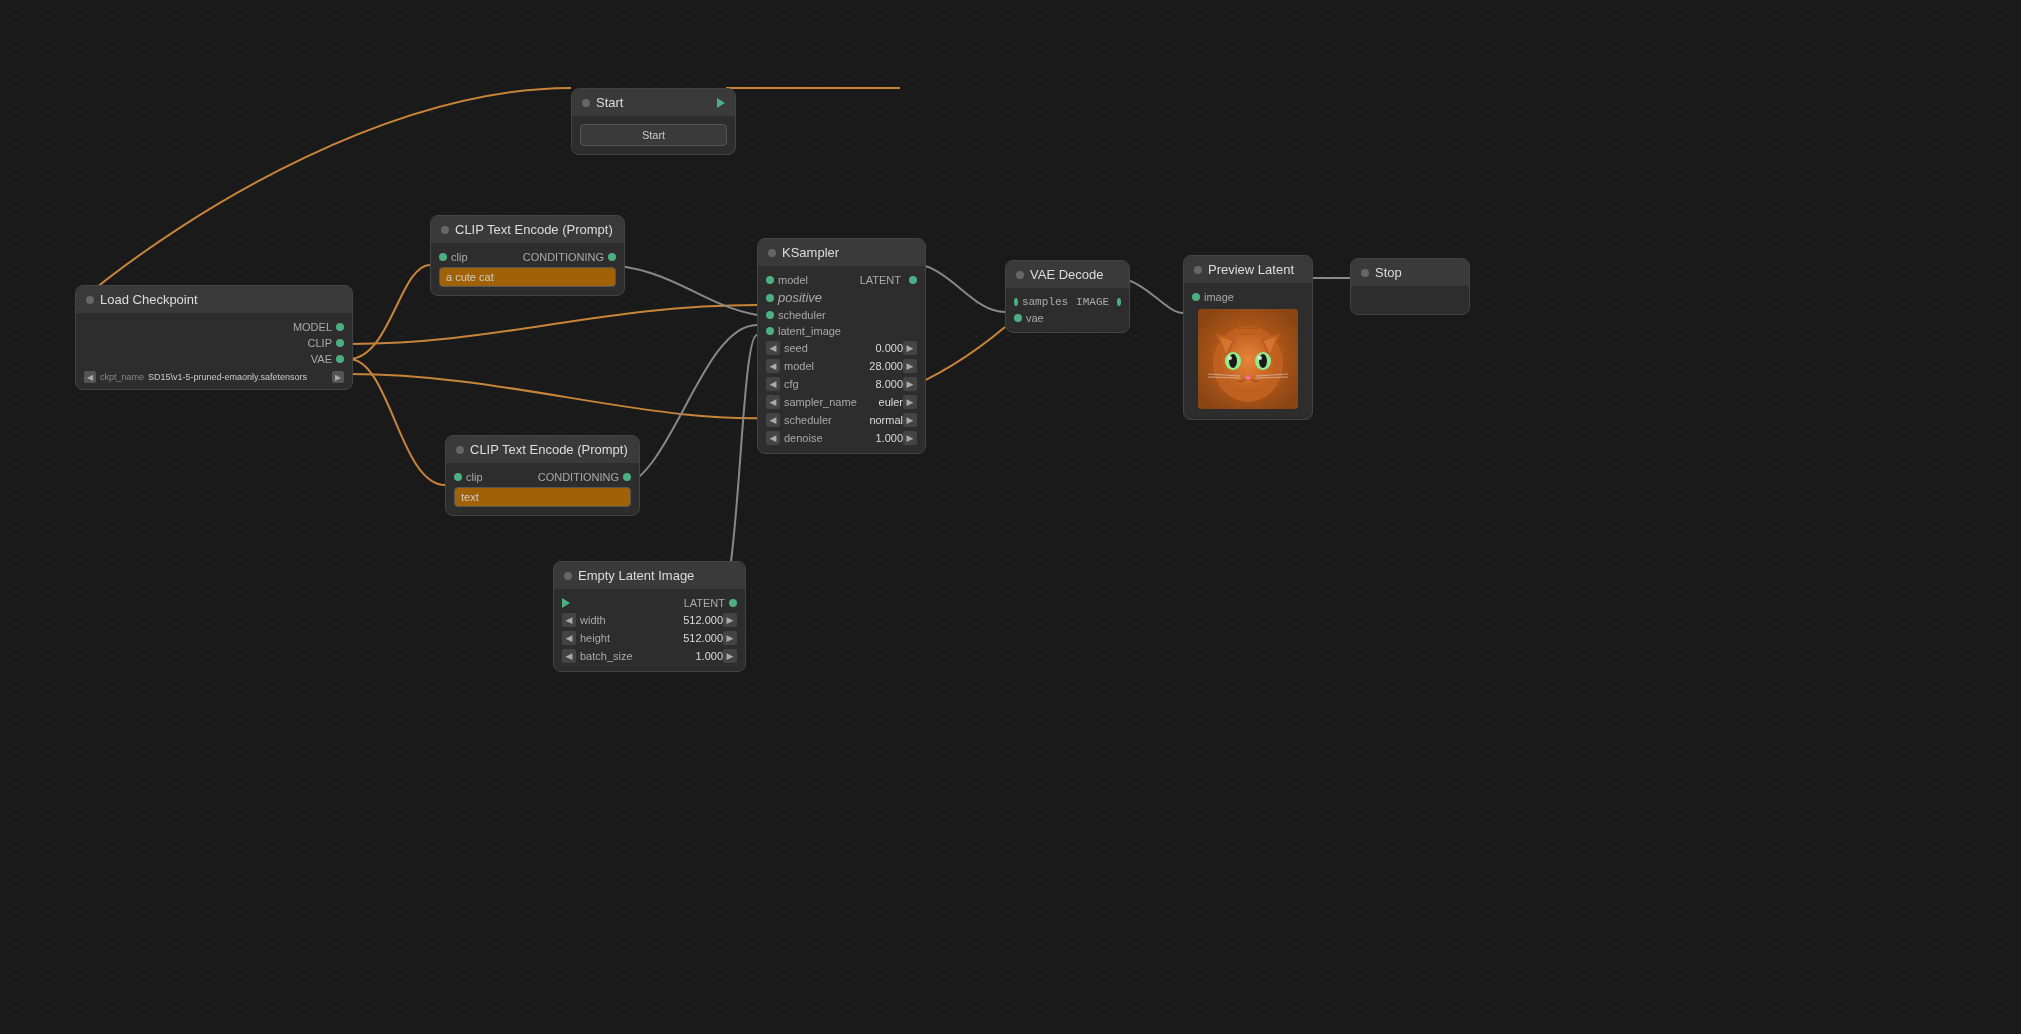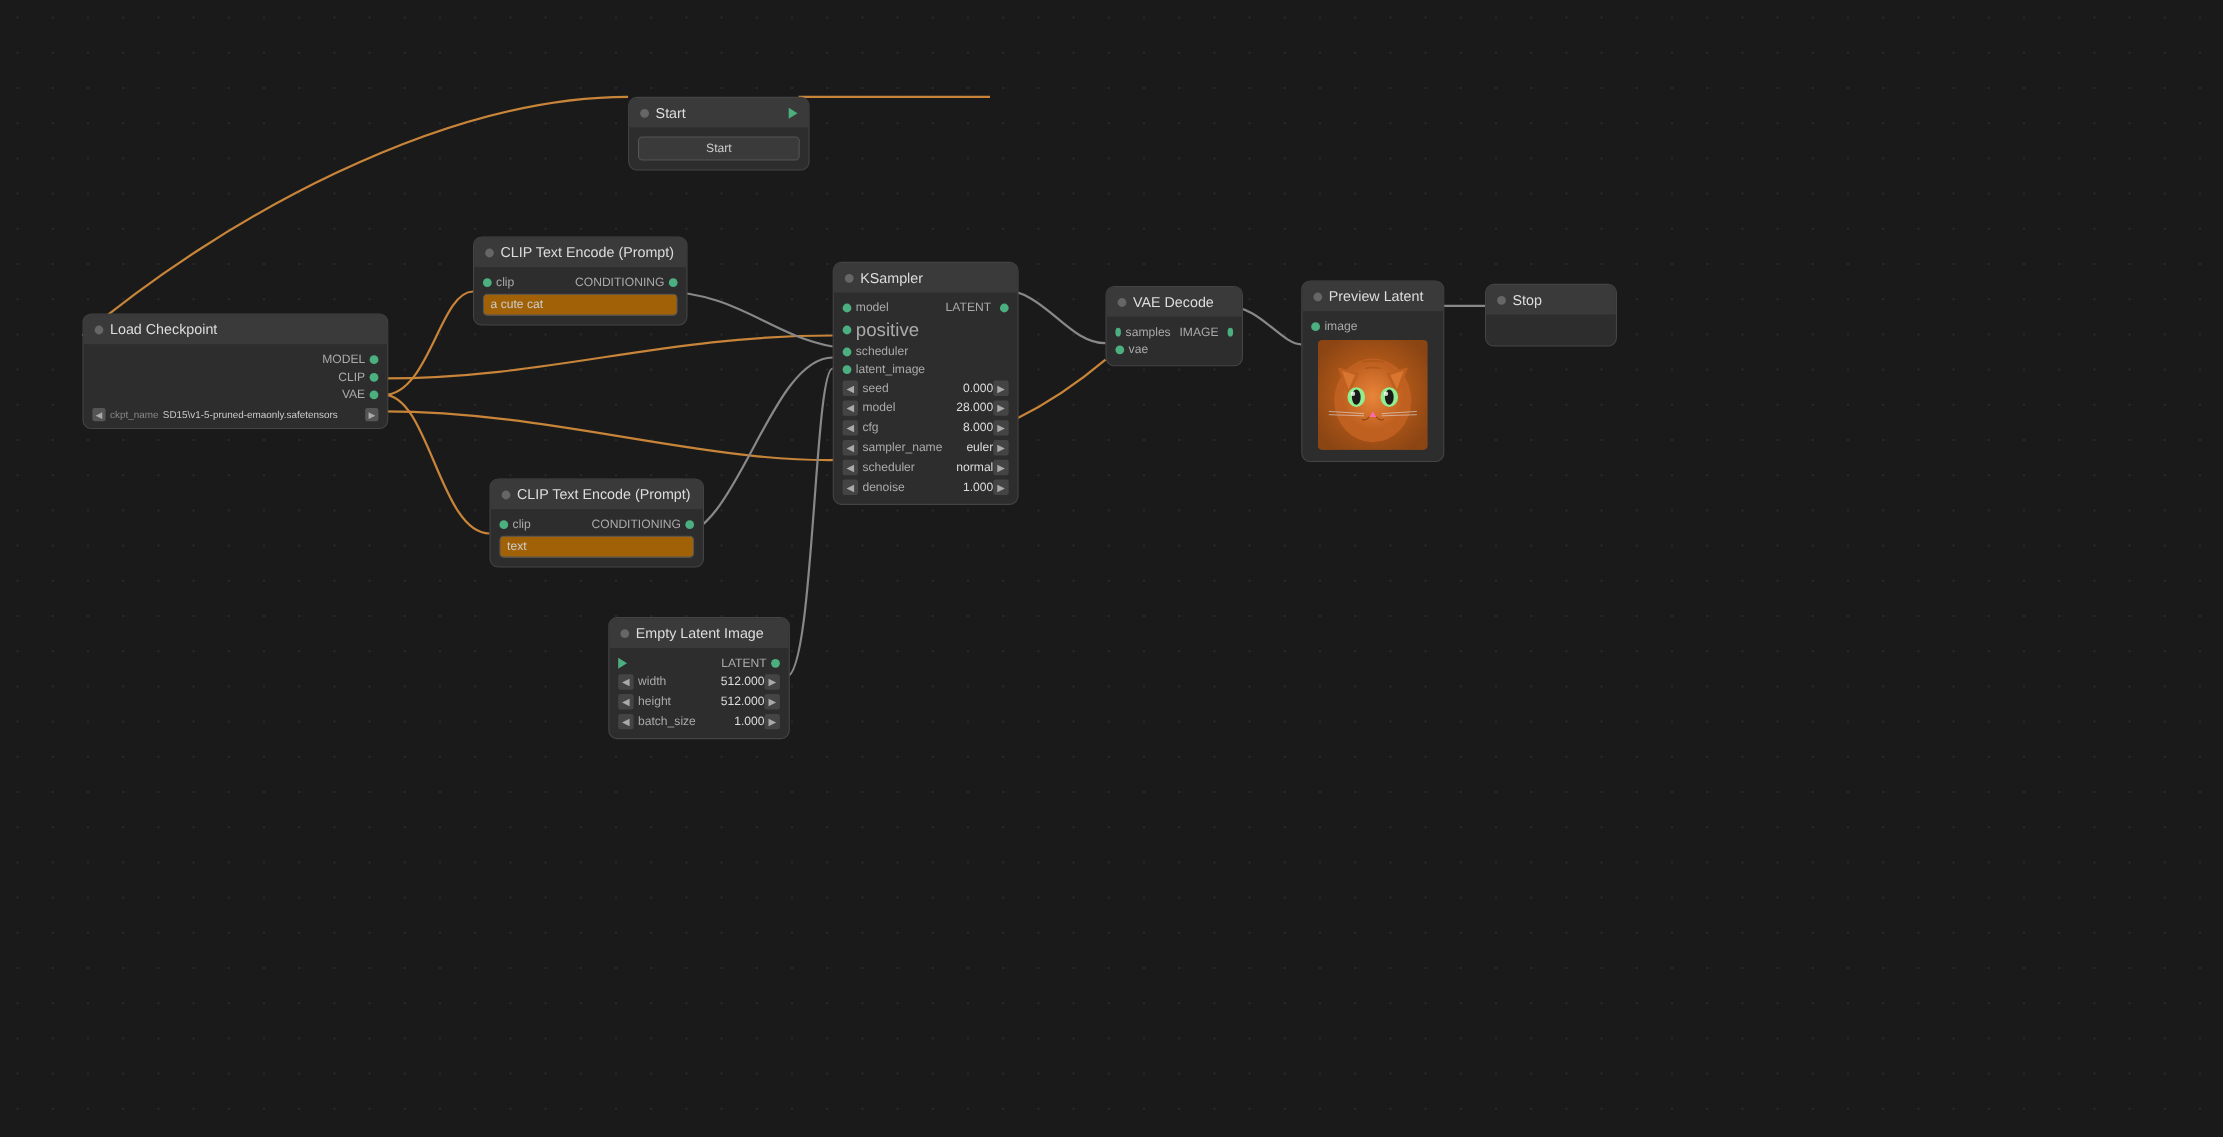--- a/index.html
+++ b/index.html
@@ -262,21 +262,21 @@
 
     <div style="display:flex;align-items:center;gap:4px;padding:2px 0;">
       <div style="width:8px;height:8px;border-radius:50%;background:#4CAF80;"></div>
       <span style="font-size:11px;color:#aaa;">model</span>
       <div style="flex:1;"></div>
       <span style="font-size:11px;color:#aaa;">LATENT</span>
       <div style="width:8px;height:8px;border-radius:50%;background:#4CAF80;margin-left:4px;"></div>
     </div>
     <div style="display:flex;align-items:center;gap:4px;padding:2px 0;">
       <div style="width:8px;height:8px;border-radius:50%;background:#4CAF80;"></div>
-      <span style="font-size:17px;color:#aaa;">positive</span>
+      <span style="font-size:13px;color:#aaa;font-style:italic;">positive</span>
     </div>
     <div style="display:flex;align-items:center;gap:4px;padding:2px 0;">
       <div style="width:8px;height:8px;border-radius:50%;background:#4CAF80;"></div>
       <span style="font-size:11px;color:#aaa;">scheduler</span>
     </div>
     <div style="display:flex;align-items:center;gap:4px;padding:2px 0;">
       <div style="width:8px;height:8px;border-radius:50%;background:#4CAF80;"></div>
       <span style="font-size:11px;color:#aaa;">latent_image</span>
     </div>
 
@@ -318,21 +318,21 @@
     </div>
   </div>
 </div>
 
 <div class="node" style="left:1005px; top:260px; width:125px;">
   <div class="node-header">
     <div class="node-dot"></div>
     <span>VAE Decode</span>
   </div>
   <div class="node-body">
-    <div style="display:flex;align-items:center;gap:4px;padding:2px 0;">
+    <div style="display:flex;align-items:center;gap:4px;padding:2px 0;font-family:Liberation Mono, monospace;">
       <div style="width:8px;height:8px;border-radius:50%;background:#4CAF80;"></div>
       <span style="font-size:11px;color:#aaa;">samples</span>
       <div style="flex:1;"></div>
       <span style="font-size:11px;color:#aaa;">IMAGE</span>
       <div style="width:8px;height:8px;border-radius:50%;background:#4CAF80;margin-left:4px;"></div>
     </div>
     <div style="display:flex;align-items:center;gap:4px;padding:2px 0;">
       <div style="width:8px;height:8px;border-radius:50%;background:#4CAF80;"></div>
       <span style="font-size:11px;color:#aaa;">vae</span>
     </div>
@@ -402,21 +402,21 @@
 <div class="node" style="left:1350px; top:258px; width:100px;">
   <div class="node-header">
     <div class="node-dot"></div>
     <span>Stop</span>
   </div>
   <div class="node-body">
     <div style="height:16px;"></div>
   </div>
 </div>
 
-<div class="node" style="left:553px; top:561px; width:165px;">
+<div class="node" style="left:553px; top:561px; width:193px;">
   <div class="node-header">
     <div class="node-dot"></div>
     <span>Empty Latent Image</span>
   </div>
   <div class="node-body">
     <div style="display:flex;align-items:center;justify-content:flex-end;gap:4px;padding:2px 0;">
       <div style="display:flex;align-items:center;gap:4px;">
         <div style="width:0;height:0;border-top:5px solid transparent;border-bottom:5px solid transparent;border-left:8px solid #4CAF80;"></div>
       </div>
       <span style="font-size:11px;color:#aaa;flex:1;text-align:right;">LATENT</span>

